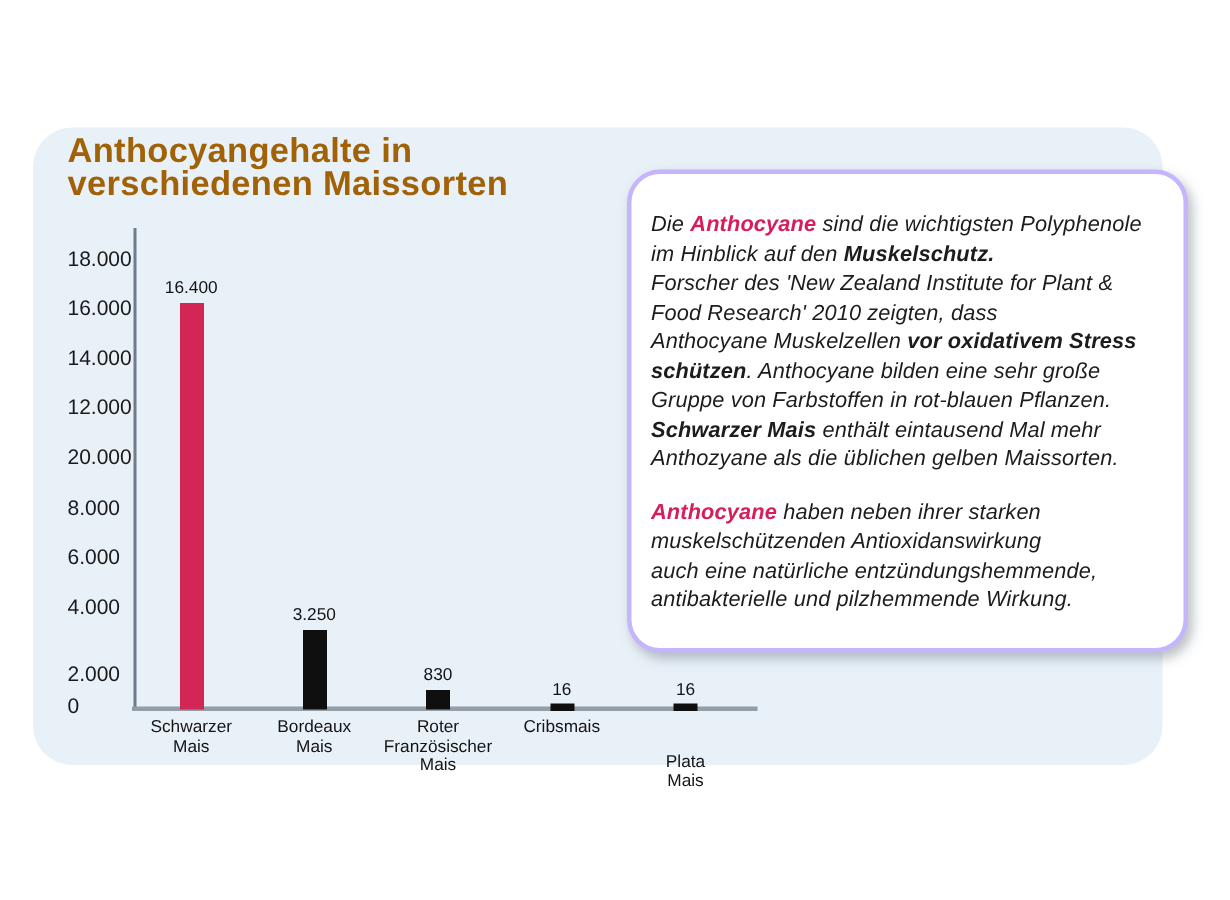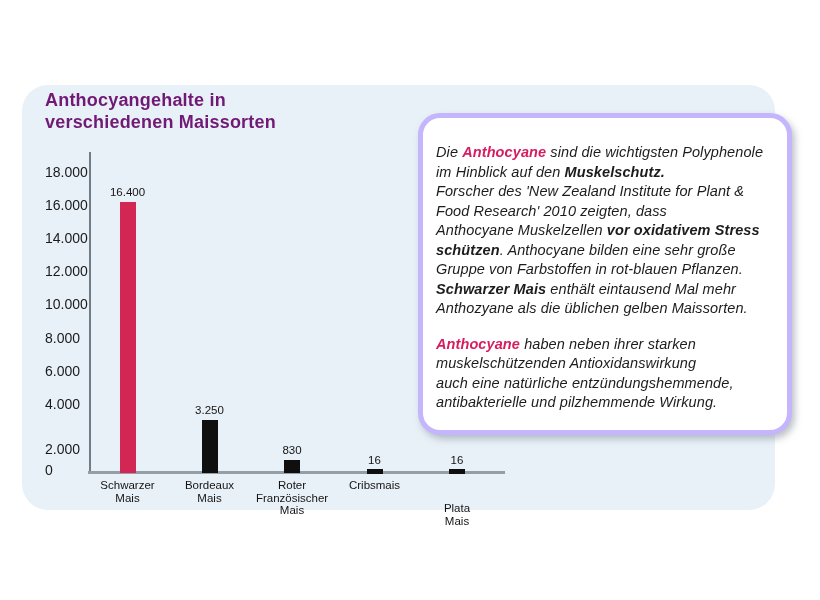--- a/index.html
+++ b/index.html
@@ -7,42 +7,42 @@
     width:820px;height:600px;position:relative;background:#ffffff;
     font-family:"Liberation Sans", sans-serif;overflow:hidden;
     -webkit-font-smoothing:antialiased;
   }
   .panel{
     position:absolute;left:22px;top:85px;width:753px;height:425px;
     background:#e9f1f8;border-radius:26px;
   }
   .chart-title{
     position:absolute;left:45px;top:89px;margin:0;
-    font-size:18px;line-height:22px;font-weight:bold;color:#701a75;
+    font-size:23px;line-height:22px;font-weight:bold;color:#a16207;
     white-space:pre-line;letter-spacing:.2px;
   }
   .chart-layer{position:absolute;left:0;top:0;width:820px;height:600px;z-index:1;}
   .y-axis{position:absolute;left:89px;top:152px;width:2px;height:321px;background:#6f7d89;}
   .x-axis{position:absolute;left:88px;top:471px;width:417px;height:2.5px;background:#939ea7;}
   .ytick{
     position:absolute;left:45px;width:50px;text-align:left;
     font-size:14px;color:#1a1a1a;line-height:14px;
   }
   .bar{position:absolute;}
   .bar-value{
     position:absolute;width:70px;text-align:center;
     font-size:11.5px;color:#141414;line-height:14px;
   }
   .cat-label{
     position:absolute;width:110px;text-align:center;
     font-size:11.5px;line-height:12.5px;color:#141414;white-space:pre-line;
   }
   .info-card{
     position:absolute;left:418px;top:113px;width:374px;height:322px;
-    background:#ffffff;border:5px solid #c4b5fd;border-radius:22px;
+    background:#ffffff;border:3px solid #c4b5fd;border-radius:22px;
     box-shadow:3px 4px 7px rgba(125,136,146,.5);z-index:2;
     box-sizing:border-box;padding:25px 12px 0 13px;
   }
   .info-text{
     font-style:italic;font-size:14.5px;line-height:19.5px;
     color:#1c1c1e;letter-spacing:.1px;
   }
   .para + .para{margin-top:16px;}
   .s-n{font-weight:normal;}
   .s-b{font-weight:bold;}
@@ -58,21 +58,21 @@
 
 <div class="chart-layer">
   <div class="y-axis"></div>
   <div class="x-axis"></div>
   <div id="ticks">
       <div class="ytick" style="top: 463px;">0</div>
       <div class="ytick" style="top: 429.889px; margin-top: 12px;">2.000</div>
       <div class="ytick" style="top: 396.778px;">4.000</div>
       <div class="ytick" style="top: 363.667px;">6.000</div>
       <div class="ytick" style="top: 330.556px;">8.000</div>
-      <div class="ytick" style="top: 297.444px;">10.000</div>
+      <div class="ytick" style="top: 297.444px;">20.000</div>
       <div class="ytick" style="top: 264.333px;">12.000</div>
       <div class="ytick" style="top: 231.222px;">14.000</div>
       <div class="ytick" style="top: 198.111px;">16.000</div>
       <div class="ytick" style="top: 165px;">18.000</div>
     </div>
   <div id="bars">
       <div class="bar" style="left: 119.5px; top: 201.989px; width: 16px; height: 271.511px; background: rgb(210, 38, 85);"></div>
       <div class="bar-value" style="left: 92.5px; top: 185.489px; text-align: center;">16.400</div>
       <div class="bar" style="left: 201.5px; top: 419.694px; width: 16px; height: 53.8056px; background: rgb(15, 15, 15);"></div>
       <div class="bar-value" style="left: 174.5px; top: 403.194px;">3.250</div>

